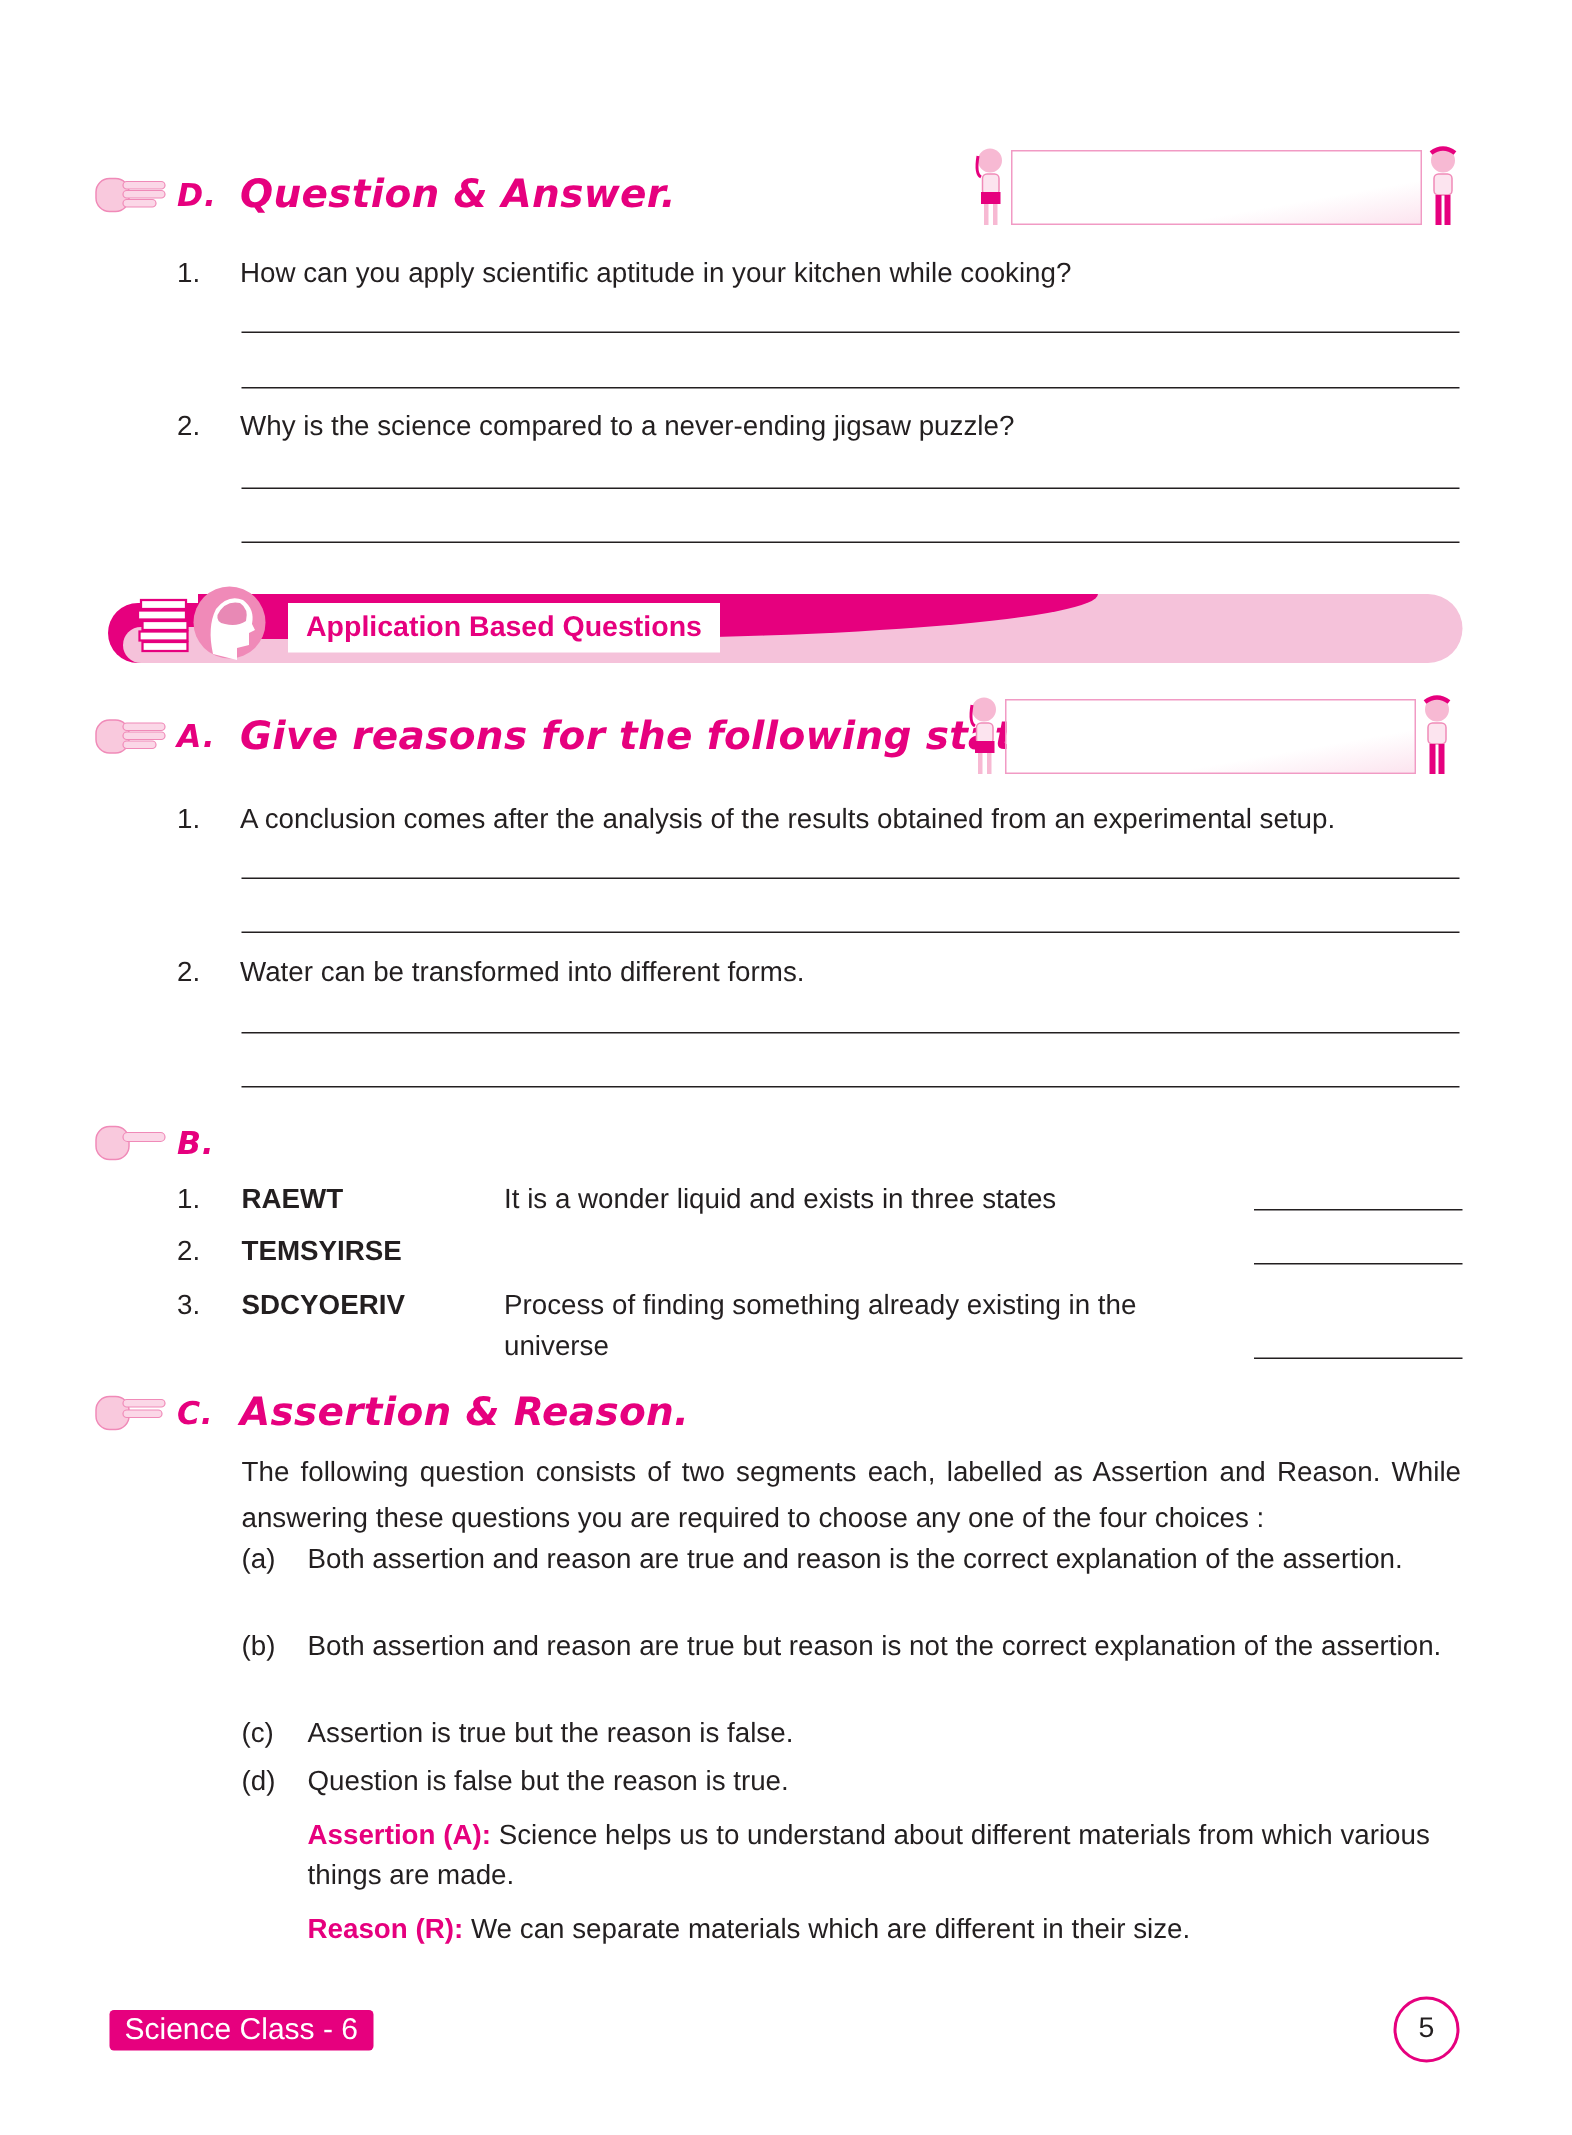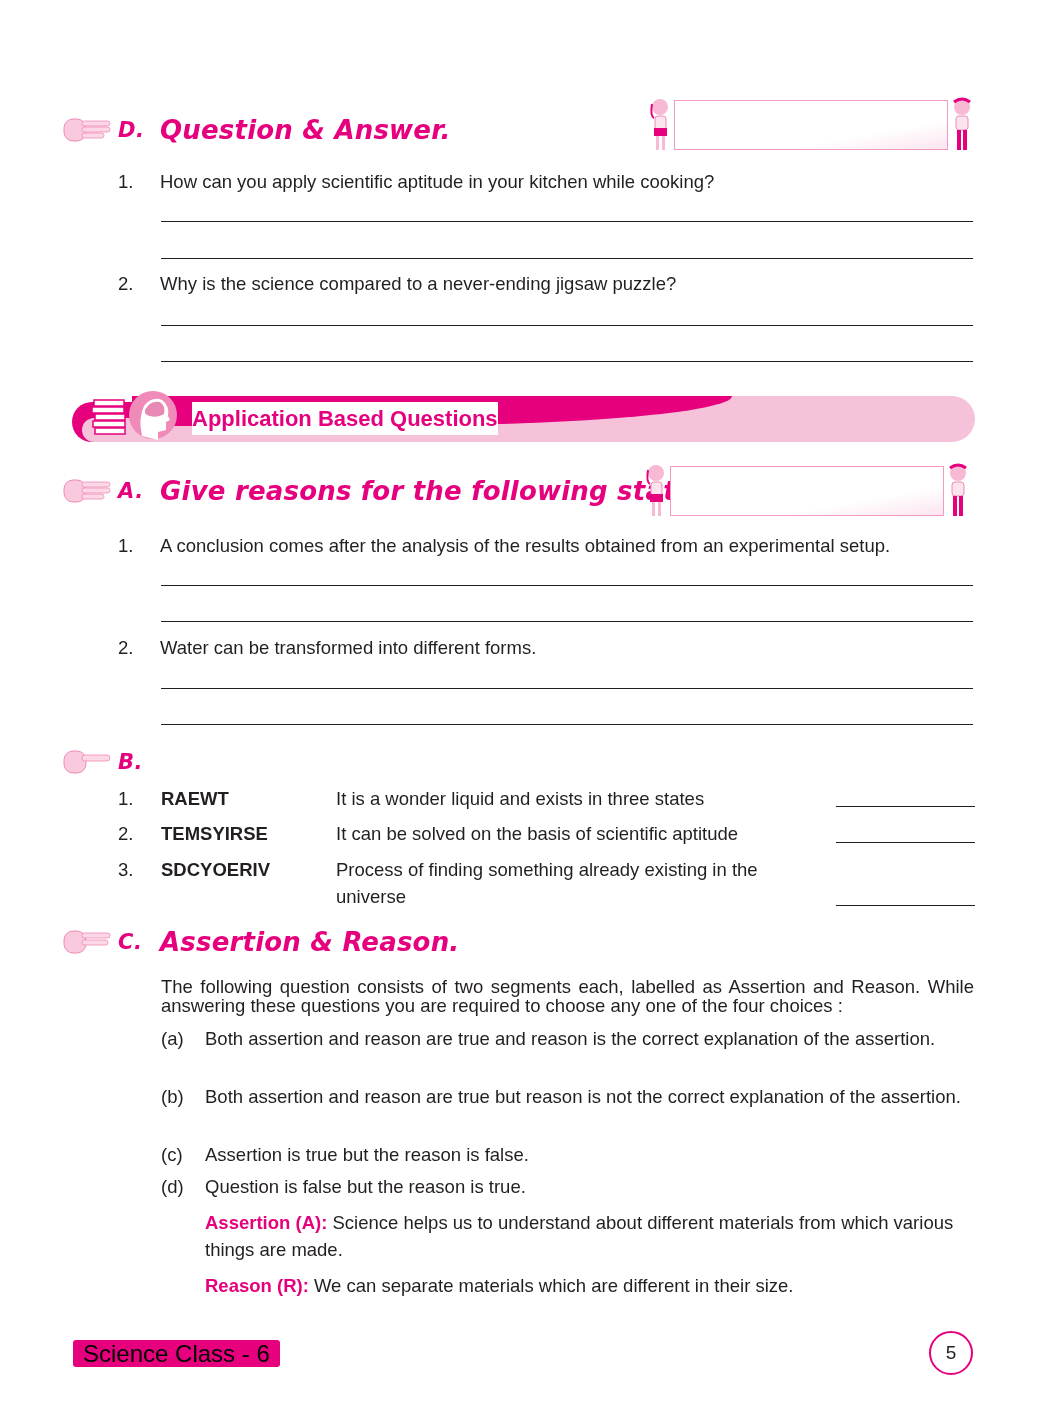--- a/index.html
+++ b/index.html
@@ -27,39 +27,39 @@
   .ans-line { position: absolute; left: 161px; width: 812px; height: 0; border-top: 1.5px solid #231f20; }
 
   
   .banner { position: absolute; left: 72px; top: 388px; width: 903px; height: 56px; }
   .banner .pale { position: absolute; left: 60px; right: 0; top: 8px; height: 46px; background: #f5c2da; border-radius: 0 24px 24px 0; }
   .banner .bar { position: absolute; left: 60px; top: 8px; width: 600px; height: 30px; background: #e6007e; border-radius: 0 0 60% 0 / 0 0 100% 0; }
   .banner .leftcap { position: absolute; left: 0; top: 14px; width: 70px; height: 40px; background: #e6007e; border-radius: 30px 0 0 30px; }
   .banner .leftcap2 { position: absolute; left: 10px; top: 30px; width: 60px; height: 24px; background: #f5c2da; border-radius: 20px 0 0 20px; }
   .banner .books { position: absolute; left: 18px; top: 6px; width: 42px; height: 44px; }
   .banner .head { position: absolute; left: 56px; top: 0; width: 50px; height: 54px; }
-  .banner .label { position: absolute; left: 120px; top: 14px; height: 33px; padding: 0 0; background: #ffffff; color: #e6007e; font-weight: bold; font-size: 22px; line-height: 33px; white-space: nowrap; }
+  .banner .label { position: absolute; left: 120px; top: 14px; height: 33px; padding: 0 12px; background: #ffffff; color: #e6007e; font-weight: bold; font-size: 19px; line-height: 33px; white-space: nowrap; }
 
   
   .us-row { position: absolute; left: 118px; font-size: 18.5px; line-height: 27px; }
   .us-row .num { position: absolute; left: 0; width: 40px; }
   .us-row .word { position: absolute; left: 43px; width: 170px; font-weight: bold; }
   .us-row .clue { position: absolute; left: 218px; width: 470px; white-space: normal; }
   .us-blank { position: absolute; left: 836px; width: 139px; height: 0; border-top: 1.5px solid #231f20; }
 
   
-  .para { position: absolute; left: 161px; width: 813px; font-size: 18.5px; line-height: 19px; text-align: justify; margin-top: 12px; }
+  .para { position: absolute; left: 161px; width: 813px; font-size: 18.5px; line-height: 31px; text-align: justify; }
   .opt { position: absolute; left: 161px; width: 813px; font-size: 18.5px; line-height: 26px; display: flex; }
   .opt .olab { width: 44px; flex: none; }
   .opt .otext { flex: 1; text-align: justify; }
   .ar { position: absolute; left: 205px; width: 769px; font-size: 18.5px; line-height: 27px; }
   .ar .lbl { color: #e6007e; font-weight: bold; text-align: center; }
 
   
-  .footer-tag { position: absolute; left: 73px; top: 1340px; height: 27px; padding: 0 10px; background: #e6007e; color: #000000; font-size: 24px; line-height: 27px; border-radius: 3px; white-space: nowrap; }
+  .footer-tag { position: absolute; left: 73px; top: 1340px; height: 27px; padding: 0 10px; background: #e6007e; color: #ffffff; font-size: 20px; line-height: 27px; border-radius: 3px; white-space: nowrap; }
   .page-num { position: absolute; left: 929px; top: 1331px; width: 44px; height: 44px; border: 2.5px solid #e6007e; border-radius: 50%; text-align: center; line-height: 39px; font-size: 19px; color: #231f20; }
 </style>
 </head>
 <body>
 
 <div class="sec-head" style="top:110px;">
   <span class="hand">
     <svg viewBox="0 0 52 30">
         <rect x="2" y="4" width="22" height="22" rx="9" fill="#f9c9dd" stroke="#f08ab8" stroke-width="1"></rect>
         <rect x="20" y="6" width="28" height="5" rx="2.5" fill="#fbd7e7" stroke="#f08ab8" stroke-width="0.8"></rect>
@@ -195,21 +195,20 @@
 <div class="us-row" style="top:785px; width:860px; height:27px;">
   <span class="num">1.</span>
   <span class="word">RAEWT</span>
   <span class="clue">It is a wonder liquid and exists in three states</span>
 </div>
 <div class="us-blank" style="top:806px;"></div>
 
 <div class="us-row" style="top:820px; width:860px; height:27px;">
   <span class="num">2.</span>
   <span class="word">TEMSYIRSE</span>
-  <span class="clue">It can be solved on the basis of scientific aptitude</span>
 </div>
 <div class="us-blank" style="top:842px;"></div>
 
 <div class="us-row" style="top:856px; width:860px; height:54px;">
   <span class="num">3.</span>
   <span class="word">SDCYOERIV</span>
   <span class="clue" style="width:450px;">Process of finding something already existing in the universe</span>
 </div>
 <div class="us-blank" style="top:905px;"></div>
 

